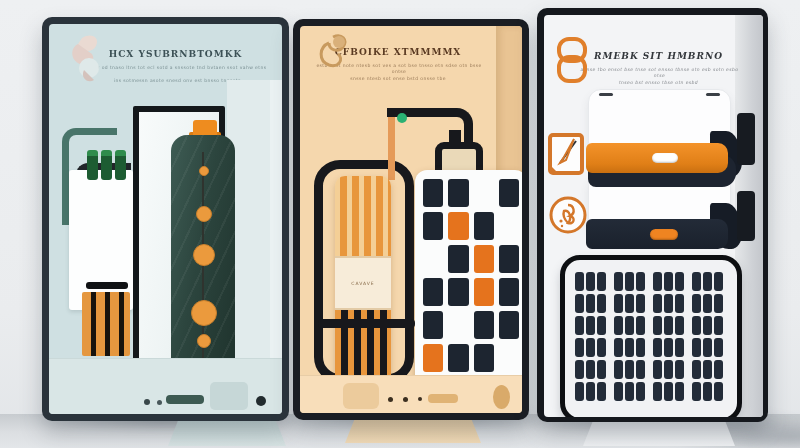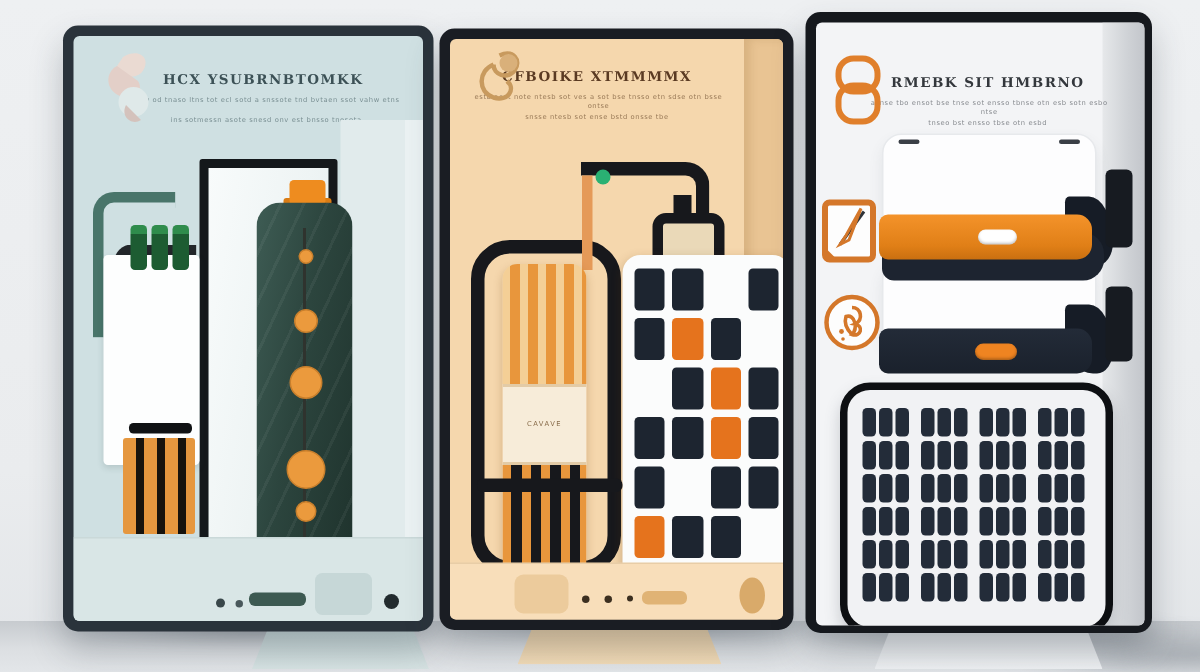--- a/index.html
+++ b/index.html
@@ -17,21 +17,21 @@
   .sh4{left:660px;top:416px;width:260px;height:40px;background:radial-gradient(ellipse,rgba(60,70,82,.35),transparent 70%);}
   .stand{height:27px;}
   .stand1{left:168px;top:419px;width:118px;background:linear-gradient(180deg,#c3d4d4,#d8e4e4);clip-path:polygon(9% 0,91% 0,100% 100%,0 100%);}
   .stand2{left:345px;top:416px;width:136px;background:linear-gradient(180deg,#e8cda4,#f3dcb8);clip-path:polygon(8% 0,92% 0,100% 100%,0 100%);}
   .stand3{left:583px;top:419px;width:152px;background:linear-gradient(180deg,#dfe2e5,#f0f2f4);clip-path:polygon(7% 0,93% 0,100% 100%,0 100%);}
 
   
   .device{border-radius:10px;box-shadow:0 12px 22px rgba(50,60,72,.28);}
   .p1{left:42px;top:17px;width:247px;height:404px;background:#2a333b;padding:0;}
   .p2{left:293px;top:19px;width:236px;height:401px;background:#1a1d23;}
-  .p3{left:537px;top:8px;width:231px;height:414px;background:#15181d;}
+  .p3{left:537px;top:8px;width:231px;height:414px;background:#15181d;font-style:italic;}
   .screen{position:absolute;left:7px;top:7px;border-radius:4px;overflow:hidden;}
   .s1{width:233px;height:390px;background:#cfe0e2;}
   .s2{width:222px;height:387px;background:#f5d7ad;}
   .s3{width:219px;height:402px;background:#f3f4f6;}
 
   
   .title{font-family:"DejaVu Serif",serif;font-weight:bold;font-size:9px;letter-spacing:1px;text-align:center;}
   .t1{left:30px;right:10px;top:25px;color:#3c5156;}
   .t2{left:0;right:26px;top:21px;color:#5a3a22;}
   .t3{left:34px;right:24px;top:36px;color:#33373c;}

